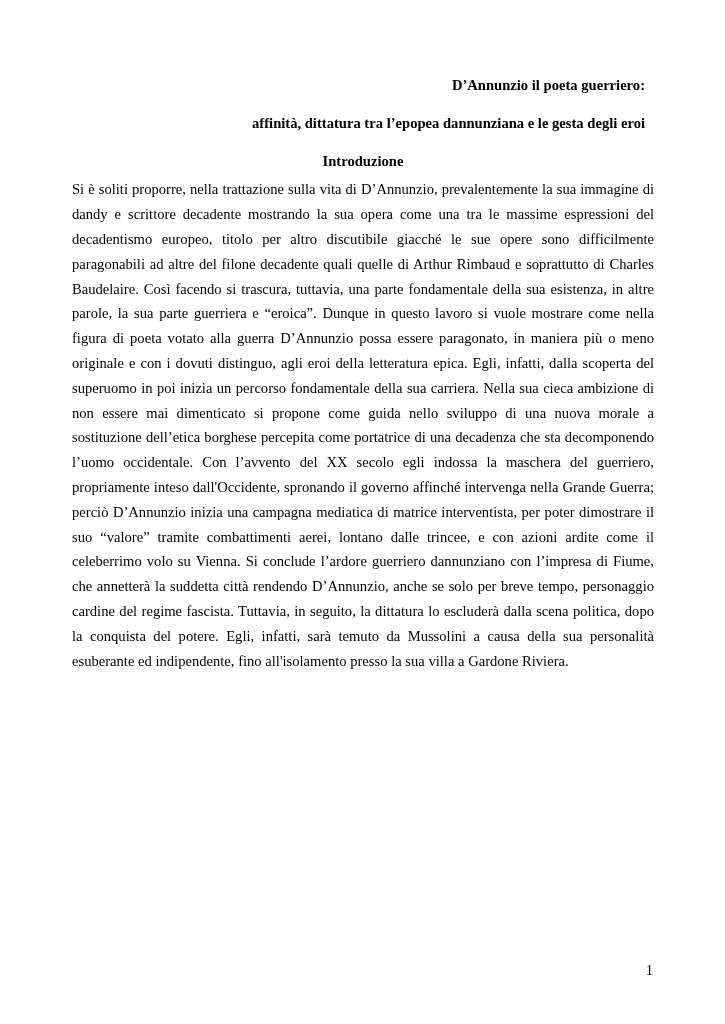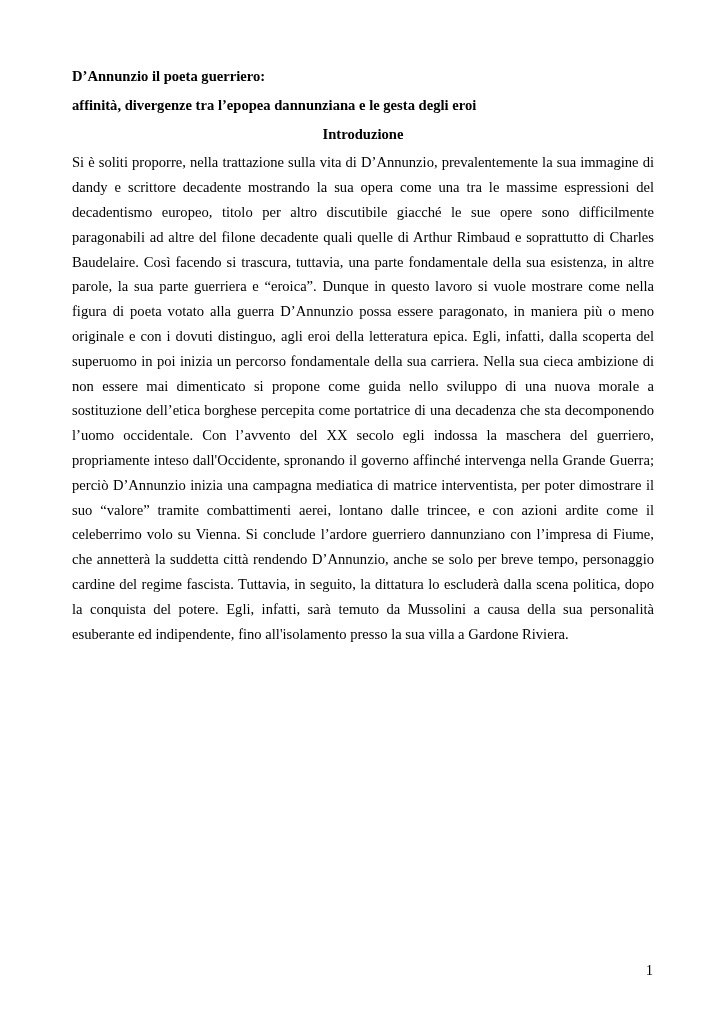--- a/index.html
+++ b/index.html
@@ -22,23 +22,23 @@
   }
   .content {
     position: absolute;
     left: 68px;
     right: 67px;
     top: 60px;
     font-size: 14.6px;
     line-height: 24.8px;
   }
   .title-line {
-    margin: 4px;
+    margin: 13px;
     font-weight: bold;
-    text-align: left;
+    text-align: right;
   }
   .section-heading {
     margin: 0;
     font-weight: bold;
     text-align: center;
   }
   .body-paragraph {
     margin: 4px;
     text-align: justify;
   }
@@ -50,20 +50,20 @@
     line-height: 24.8px;
     text-align: right;
   }
 </style>
 </head>
 <body>
 
 <div class="page">
   <div class="content">
     <p class="title-line">D’Annunzio il poeta guerriero:</p>
-    <p class="title-line">affinità, divergenze tra l’epopea dannunziana e le gesta degli eroi</p>
+    <p class="title-line">affinità, dittatura tra l’epopea dannunziana e le gesta degli eroi</p>
     <p class="section-heading">Introduzione</p>
     <p class="body-paragraph">Si è soliti proporre, nella trattazione sulla vita di D’Annunzio, prevalentemente la sua immagine di dandy e scrittore decadente mostrando la sua opera come una tra le massime espressioni del decadentismo europeo, titolo per altro discutibile giacché le sue opere sono difficilmente paragonabili ad altre del filone decadente quali quelle di Arthur Rimbaud e soprattutto di Charles Baudelaire. Così facendo si trascura, tuttavia, una parte fondamentale della sua esistenza, in altre parole, la sua parte guerriera e “eroica”. Dunque in questo lavoro si vuole mostrare come nella figura di poeta votato alla guerra D’Annunzio possa essere paragonato, in maniera più o meno originale e con i dovuti distinguo, agli eroi della letteratura epica. Egli, infatti, dalla scoperta del superuomo in poi inizia un percorso fondamentale della sua carriera. Nella sua cieca ambizione di non essere mai dimenticato si propone come guida nello sviluppo di una nuova morale a sostituzione dell’etica borghese percepita come portatrice di una decadenza che sta decomponendo l’uomo occidentale. Con l’avvento del XX secolo egli indossa la maschera del guerriero, propriamente inteso dall'Occidente, spronando il governo affinché intervenga nella Grande Guerra; perciò D’Annunzio inizia una campagna mediatica di matrice interventista, per poter dimostrare il suo “valore” tramite combattimenti aerei, lontano dalle trincee, e con azioni ardite come il celeberrimo volo su Vienna. Si conclude l’ardore guerriero dannunziano con l’impresa di Fiume, che annetterà la suddetta città rendendo D’Annunzio, anche se solo per breve tempo, personaggio cardine del regime fascista. Tuttavia, in seguito, la dittatura lo escluderà dalla scena politica, dopo la conquista del potere. Egli, infatti, sarà temuto da Mussolini a causa della sua personalità esuberante ed indipendente, fino all'isolamento presso la sua villa a Gardone Riviera.</p>
   </div>
   <div class="footer">
     <span>1</span>
   </div>
 </div>
 
 </body></html>

